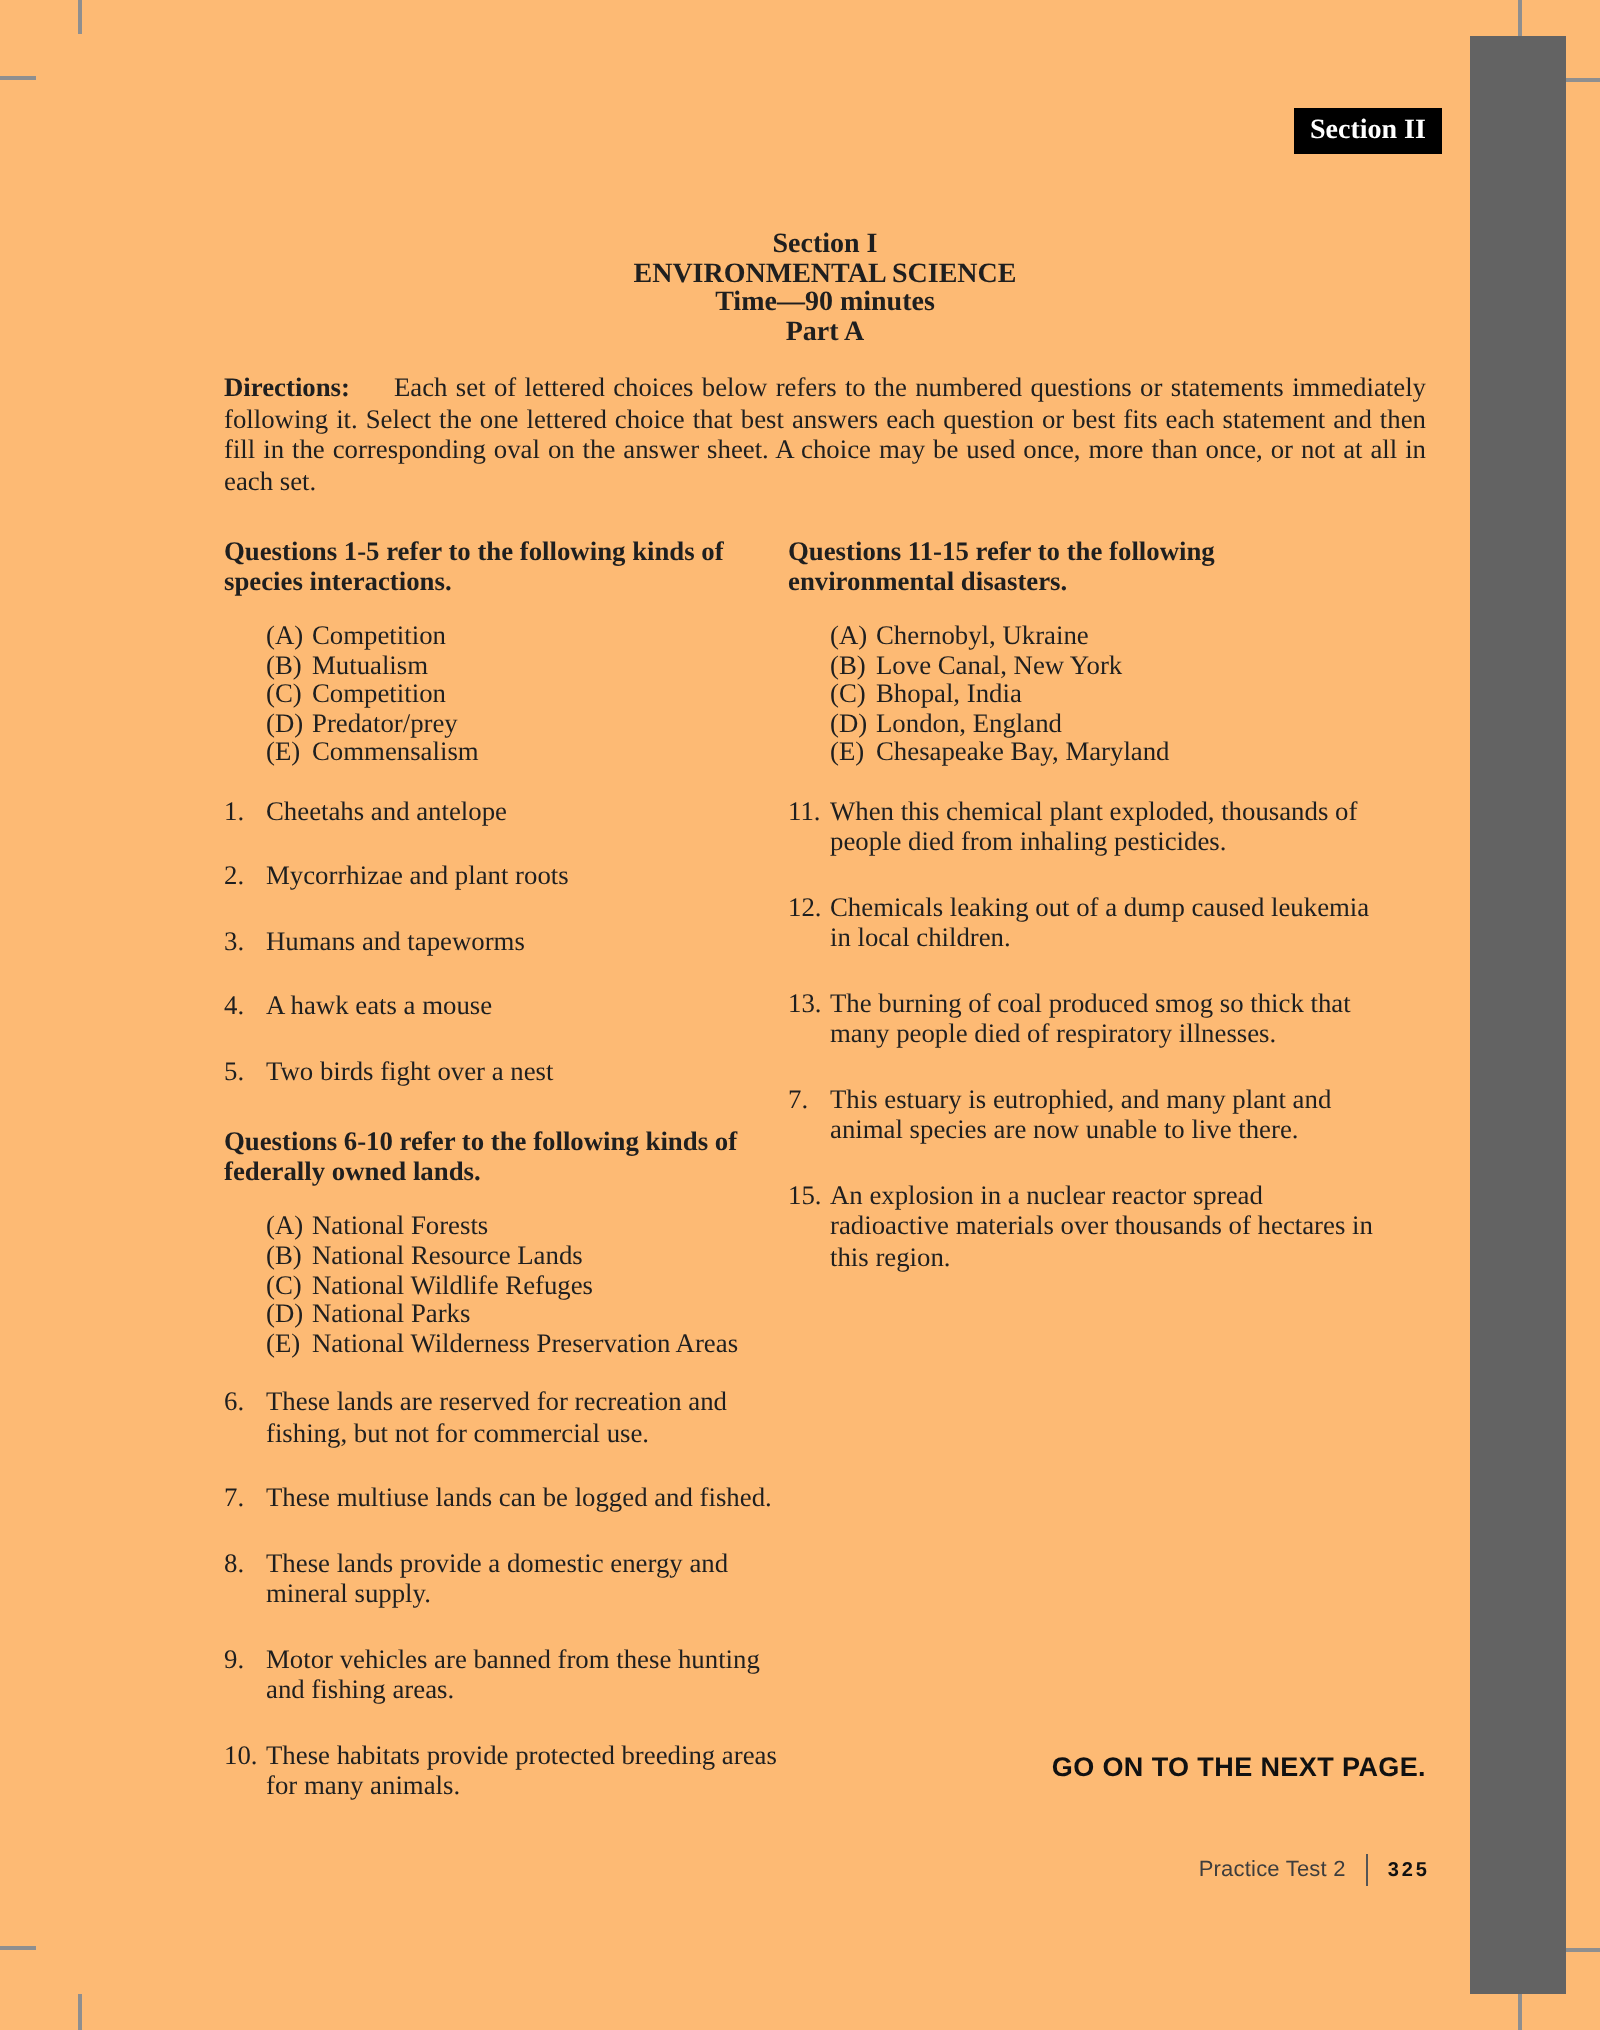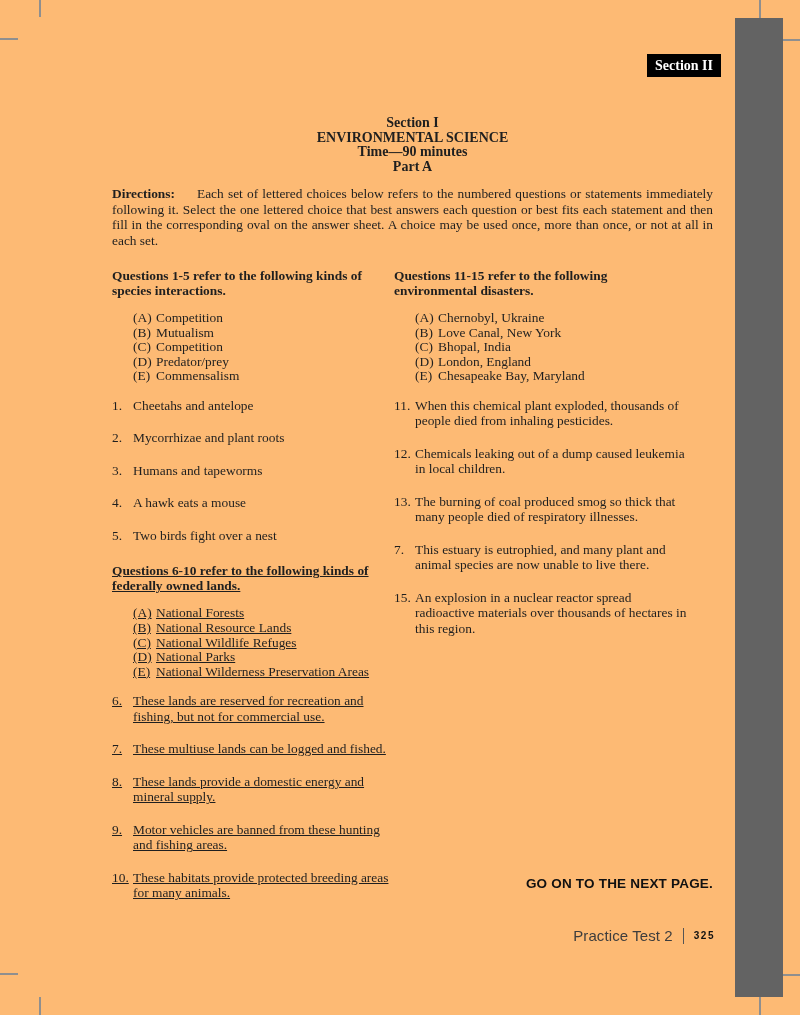--- a/index.html
+++ b/index.html
@@ -67,21 +67,21 @@
     margin-top: 20px;
     display: flex;
   }
   .col-left  { width: 282px; flex: none; }
   .col-right { width: 293px; flex: none; }
   .group-heading {
     font-weight: bold;
     font-size: 13.4px;
     line-height: 15px;
   }
-  .group + .group { margin-top: 20px; text-decoration: underline; }
+  .group + .group { margin-top: 20px; }
   .choices { margin-top: 13px; padding-left: 21px; }
   .choice { display: flex; font-size: 13.4px; line-height: 14.6px; }
   .choice-letter { width: 23px; flex: none; }
   .questions { margin-top: 14px; }
   .question { display: flex; font-size: 13.4px; line-height: 15.5px; margin-bottom: 17px; }
   .q-num { width: 21px; flex: none; }
   .q-text { flex: 1; }
   
   .go-on {
     position: absolute;
@@ -93,21 +93,21 @@
     color: #111111;
   }
   .page-footer {
     position: absolute;
     top: 927px; right: 85px;
     display: flex;
     align-items: center;
     gap: 10px;
     font-family: "Liberation Sans", sans-serif;
   }
-  .footer-label { font-size: 15px; color: #3d3d3d; letter-spacing: 0.1px; }
+  .footer-label { font-size: 11px; color: #3d3d3d; letter-spacing: 0.1px; }
   .footer-divider { width: 1px; height: 16px; background: #555555; }
   .footer-page { font-size: 10px; font-weight: bold; letter-spacing: 1.5px; color: #111111; }
 </style>
 </head>
 <body>
 
 <div class="page">
 
   <div class="crop tl-v"></div>
   <div class="crop tl-h"></div>

